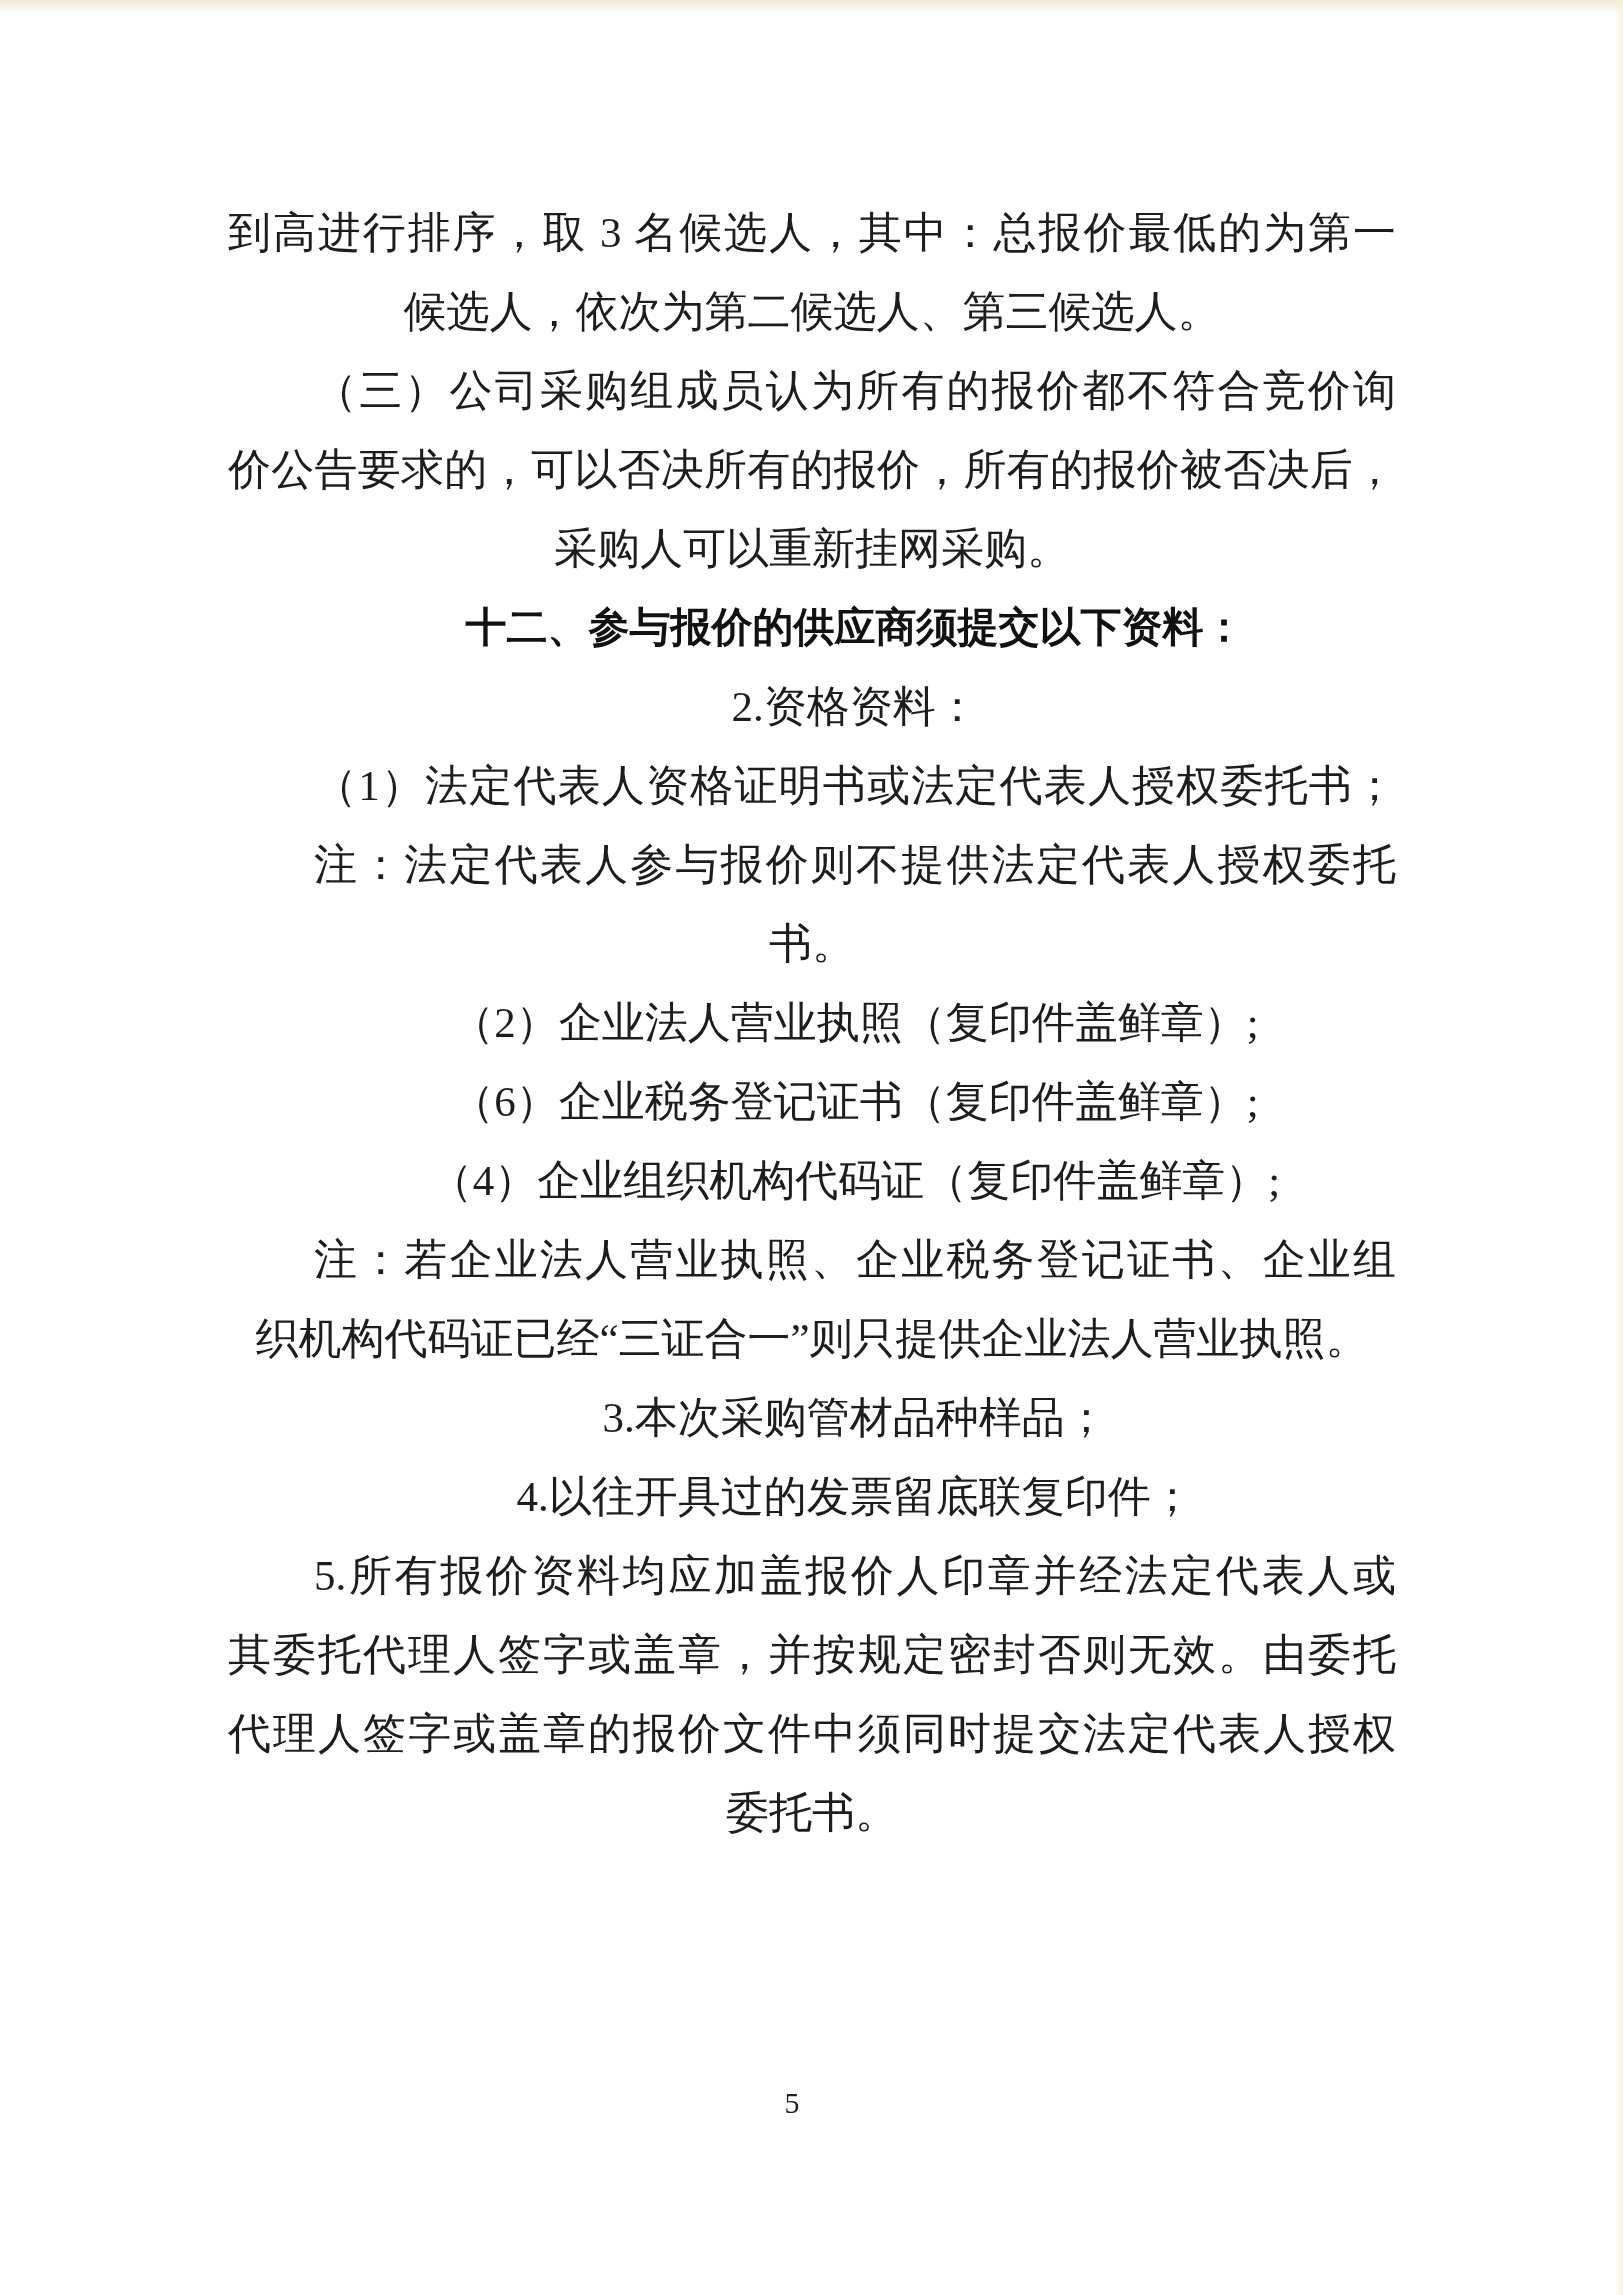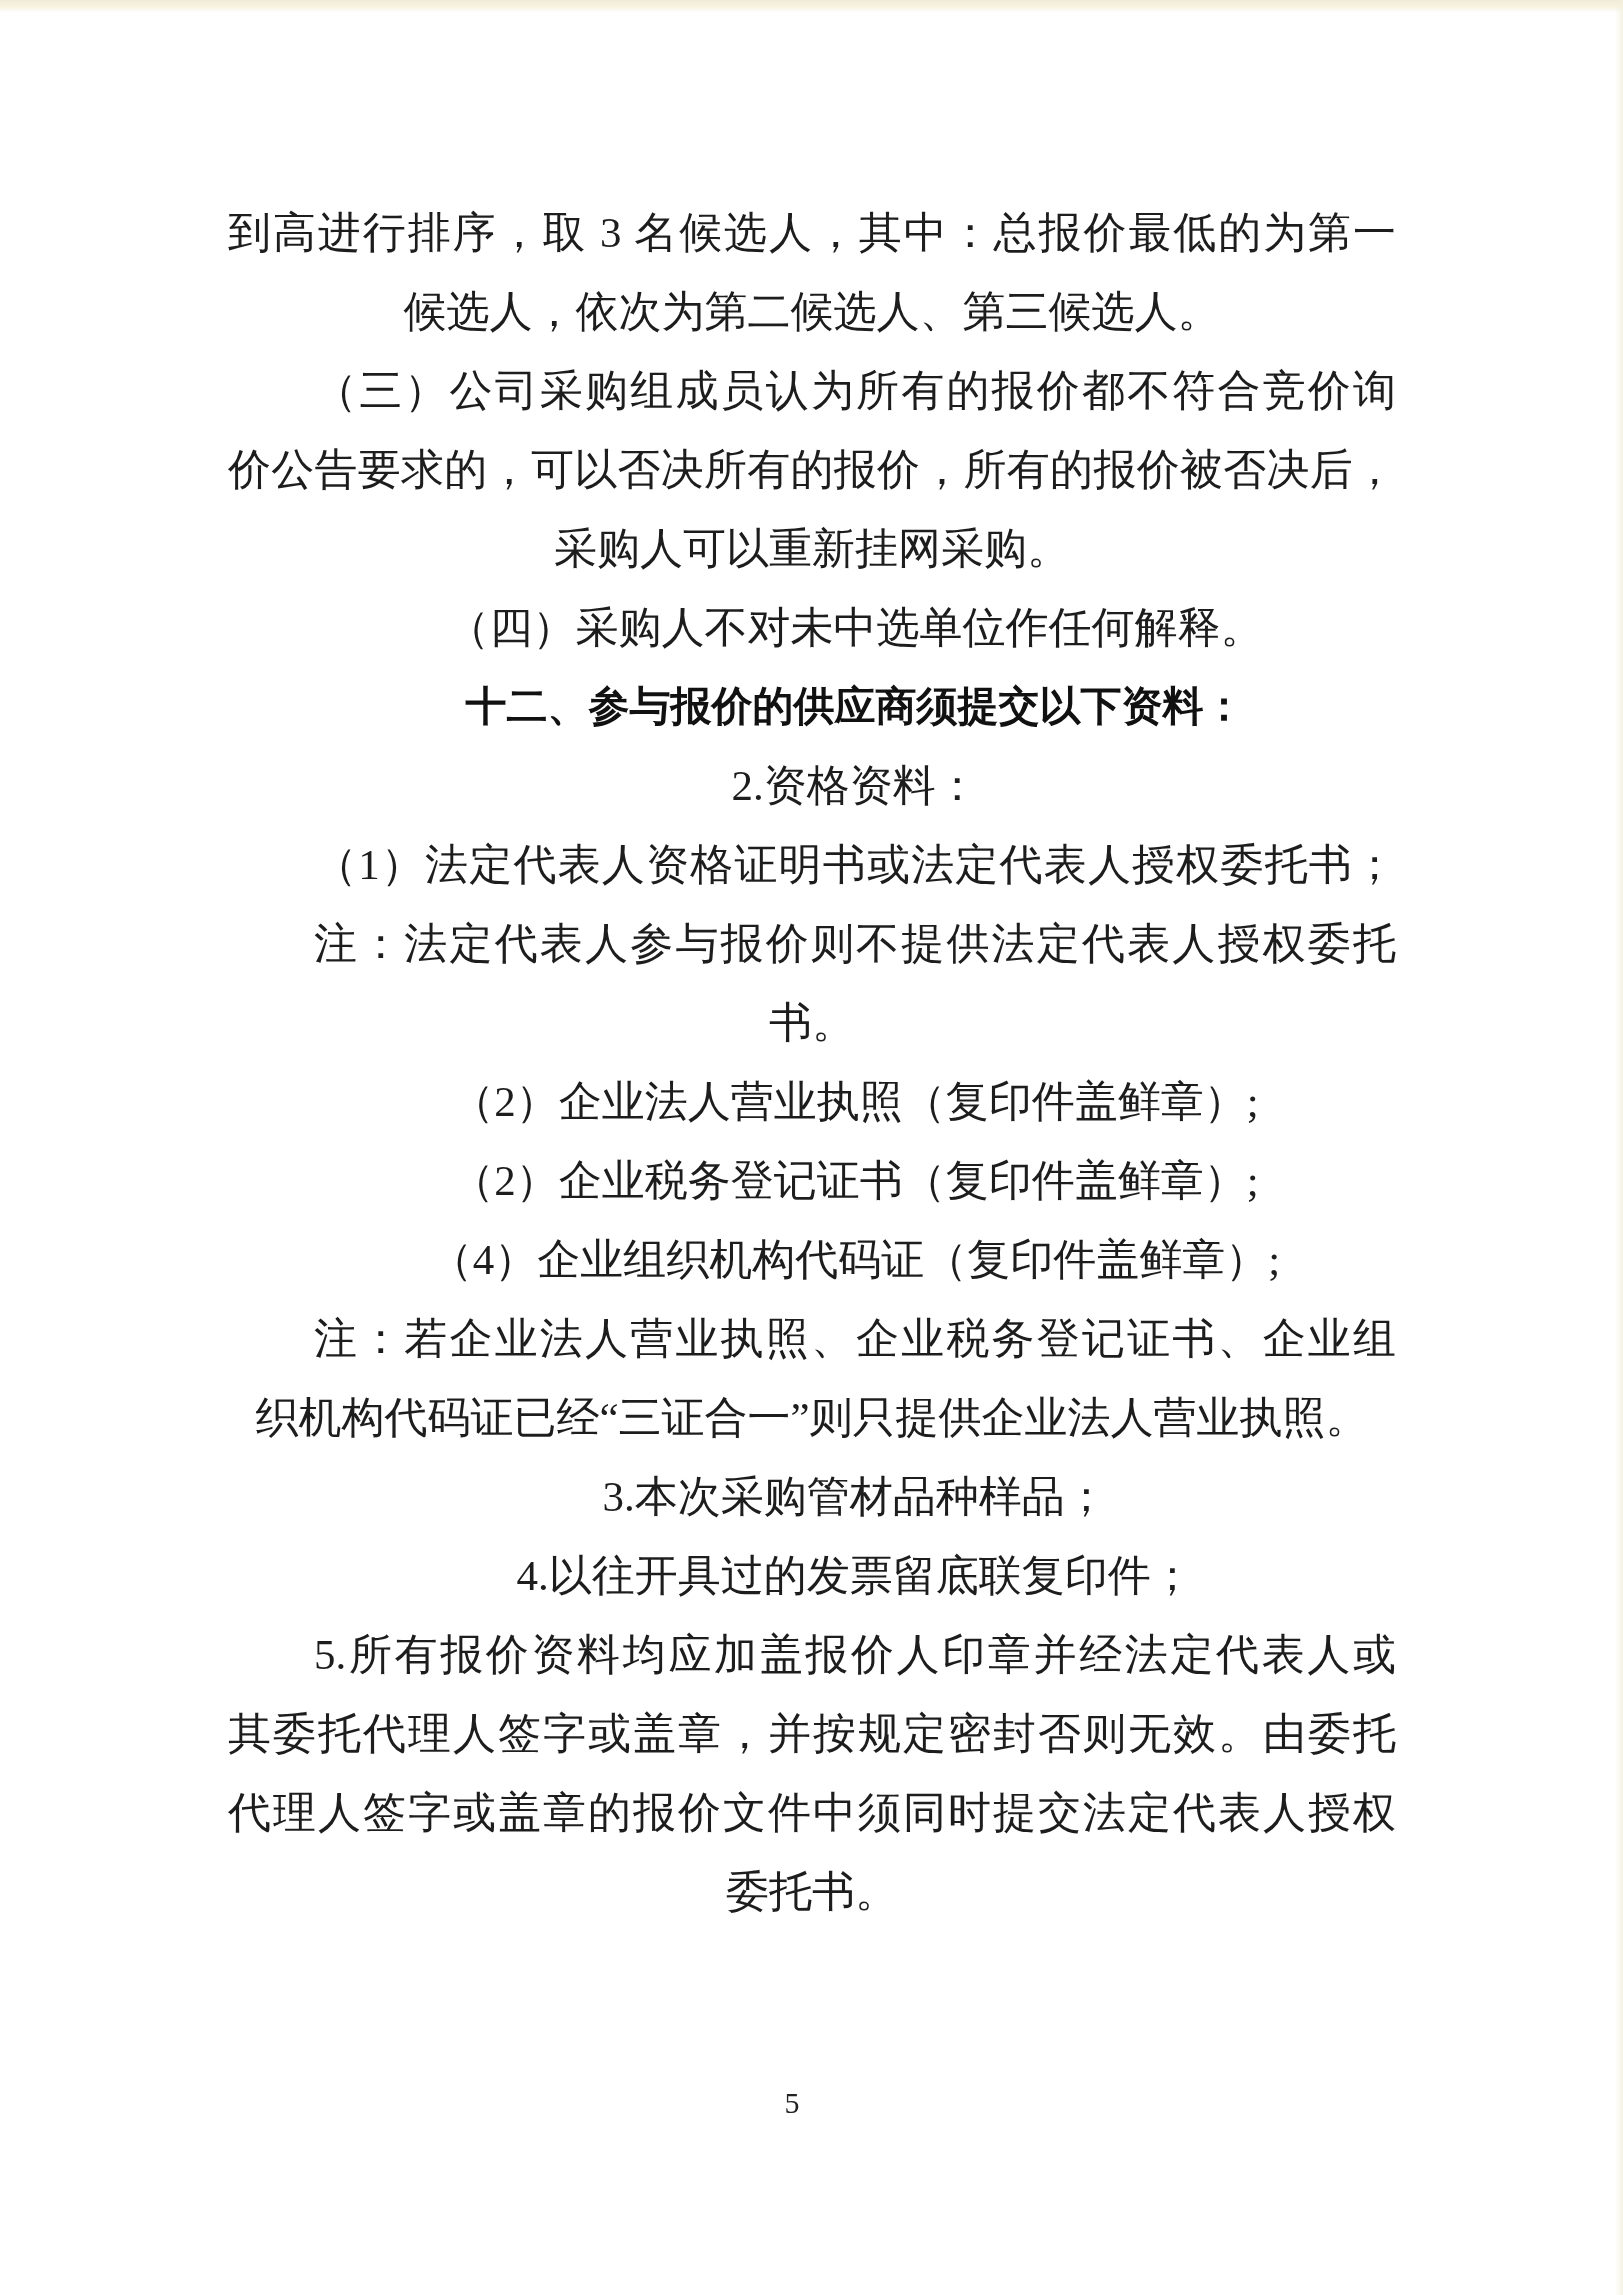--- a/index.html
+++ b/index.html
@@ -80,28 +80,27 @@
 
   <div class="edge-top"></div>
   <div class="edge-right"></div>
 
   <div class="body-block">
     <div class="line justify">到高进行排序，取 3 名候选人，其中：总报价最低的为第一</div>
     <div class="line">候选人，依次为第二候选人、第三候选人。</div>
     <div class="line justify indent">（三）公司采购组成员认为所有的报价都不符合竞价询</div>
     <div class="line justify">价公告要求的，可以否决所有的报价，所有的报价被否决后，</div>
     <div class="line">采购人可以重新挂网采购。</div>
-    <div class="line indent">（四）采购人不对未中选单位作任何解释。</div>
     <div class="line heading indent">十二、参与报价的供应商须提交以下资料：</div>
     <div class="line indent">2.资格资料：</div>
     <div class="line justify indent">（1）法定代表人资格证明书或法定代表人授权委托书；</div>
     <div class="line justify indent">注：法定代表人参与报价则不提供法定代表人授权委托</div>
     <div class="line">书。</div>
     <div class="line indent">（2）企业法人营业执照（复印件盖鲜章）;</div>
-    <div class="line indent">（2）企业税务登记证书（复印件盖鲜章）;</div>
+    <div class="line indent">（6）企业税务登记证书（复印件盖鲜章）;</div>
     <div class="line indent">（4）企业组织机构代码证（复印件盖鲜章）;</div>
     <div class="line justify indent">注：若企业法人营业执照、企业税务登记证书、企业组</div>
     <div class="line">织机构代码证已经“三证合一”则只提供企业法人营业执照。</div>
     <div class="line indent">3.本次采购管材品种样品；</div>
     <div class="line indent">4.以往开具过的发票留底联复印件；</div>
     <div class="line justify indent">5.所有报价资料均应加盖报价人印章并经法定代表人或</div>
     <div class="line justify">其委托代理人签字或盖章，并按规定密封否则无效。由委托</div>
     <div class="line justify">代理人签字或盖章的报价文件中须同时提交法定代表人授权</div>
     <div class="line">委托书。</div>
   </div>

